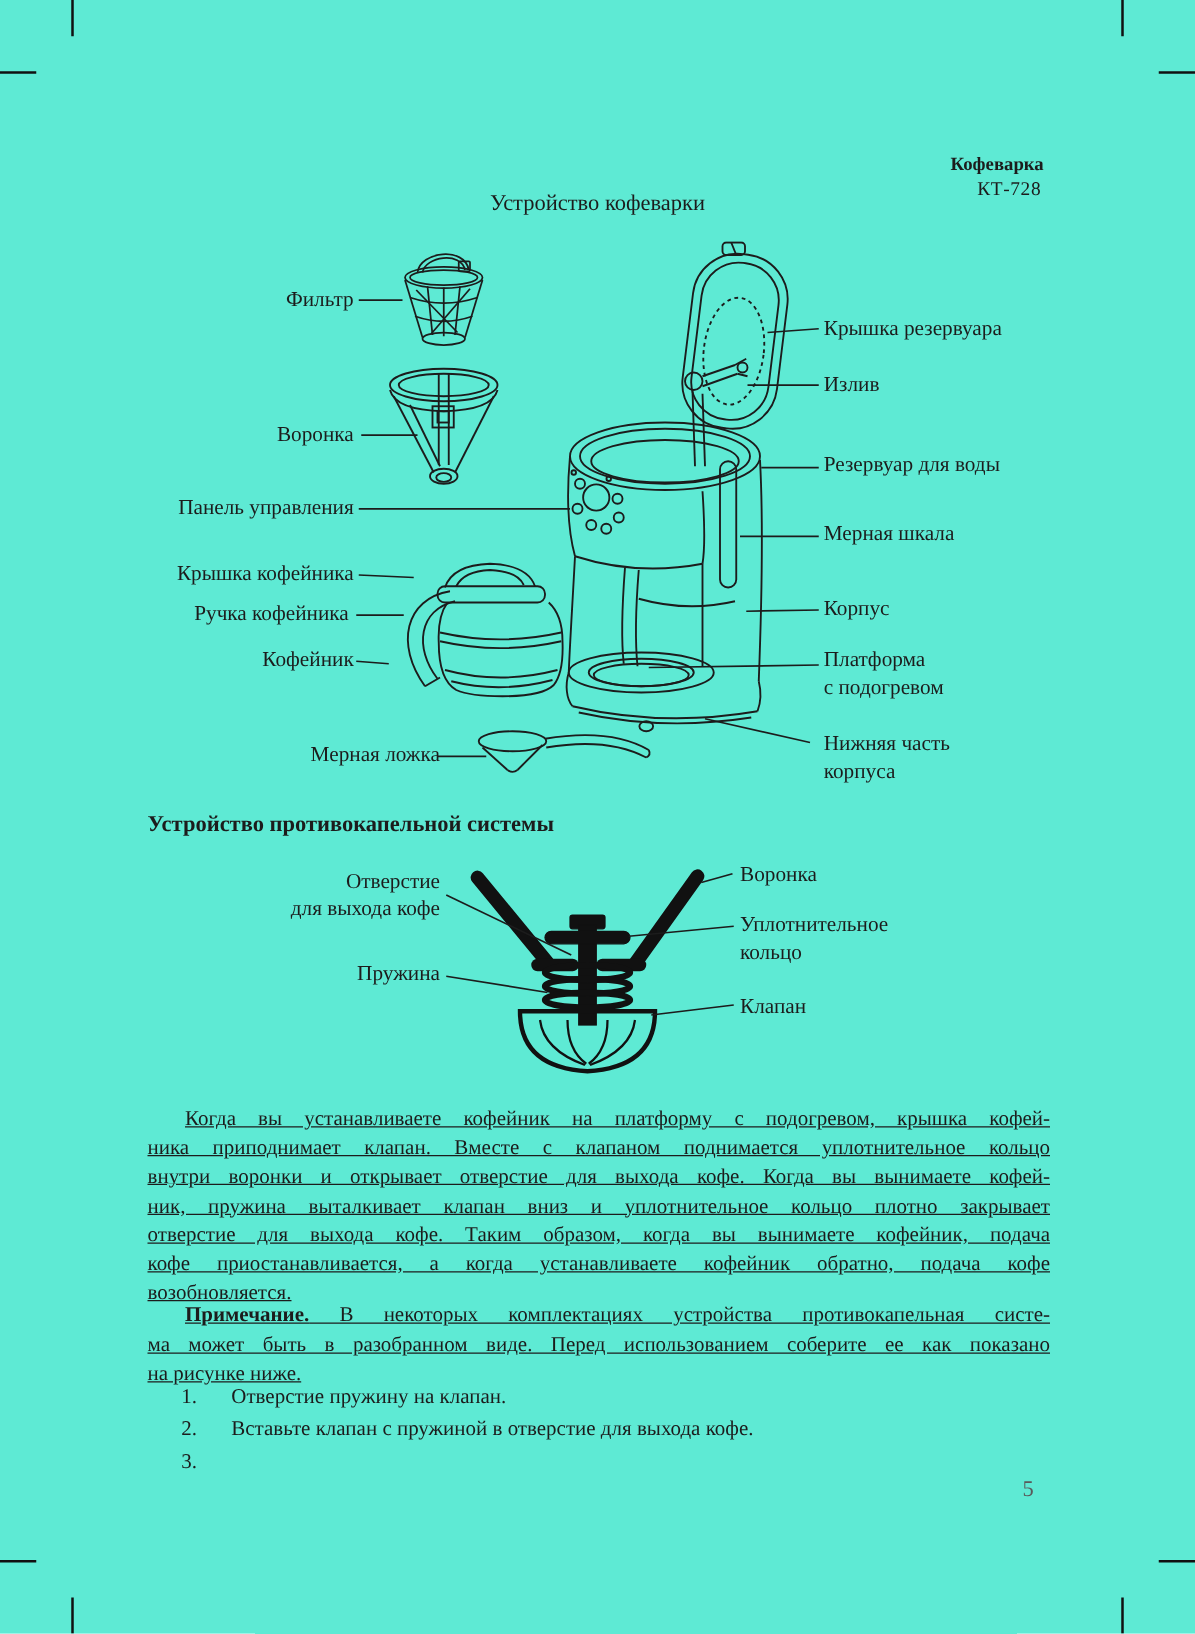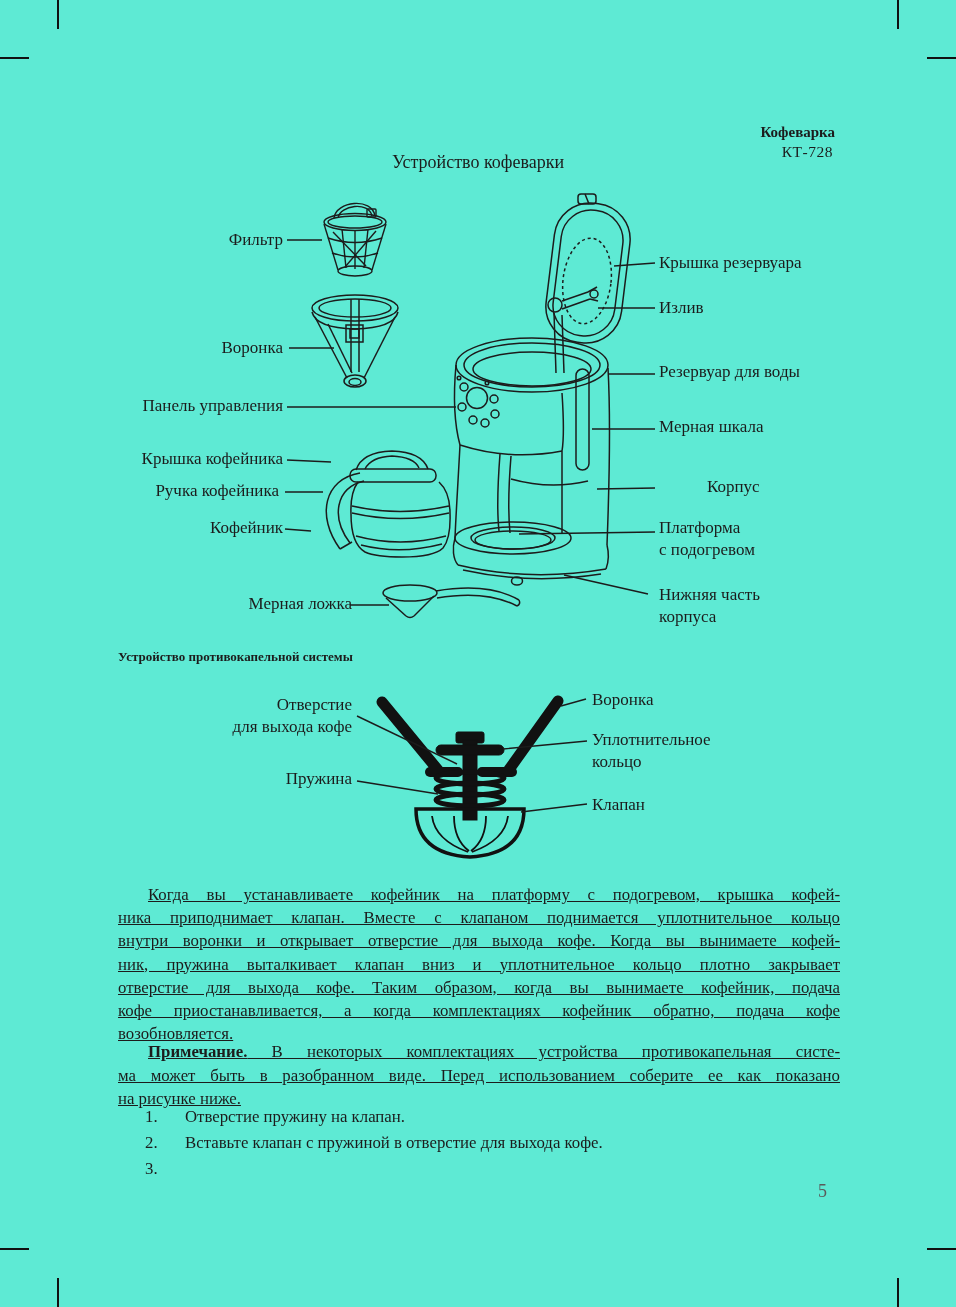--- a/index.html
+++ b/index.html
@@ -7,38 +7,38 @@
         font-family:"Liberation Serif", serif;color:#1c1c1c;}
   .abs{position:absolute;}
   svg{display:block;}
   
   .hdr{position:absolute;left:560px;top:122px;width:275px;text-align:right;line-height:20px;}
   .hdr .brand{font-weight:bold;font-size:15px;}
   .hdr .model{font-size:15.5px;letter-spacing:.5px;padding-right:2px;}
   
   .title1{position:absolute;left:117px;top:152px;width:722px;text-align:center;
           font-size:18px;font-weight:normal;}
-  .title2{position:absolute;left:118px;top:649px;font-size:13px;font-weight:bold;}
+  .title2{position:absolute;left:118px;top:649px;font-size:18px;font-weight:bold;}
   
   .lab{position:absolute;font-size:17px;line-height:22px;white-space:pre-line;}
   .lab.r{text-align:right;}
   
   .l-filter {left:60px;top:229px;width:223px;}
   .l-funnel {left:60px;top:337px;width:223px;}
   .l-panel  {left:60px;top:395px;width:223px;}
   .l-potlid {left:60px;top:448px;width:223px;}
   .l-pothand{left:56px;top:480px;width:223px;}
   .l-pot    {left:60px;top:517px;width:223px;}
   .l-spoon  {left:60px;top:593px;width:292px;}
   
   .r-reslid {left:659px;top:252px;}
   .r-spout  {left:659px;top:297px;}
   .r-res    {left:659px;top:361px;}
   .r-scale  {left:659px;top:416px;}
-  .r-body   {left:659px;top:476px;margin-left:48px;}
+  .r-body   {left:659px;top:476px;}
   .r-plat   {left:659px;top:517px;}
   .r-bottom {left:659px;top:584px;}
   
   .d2-hole  {left:100px;top:694px;width:252px;}
   .d2-spring{left:100px;top:768px;width:252px;}
   .d2-fun   {left:592px;top:689px;}
   .d2-seal  {left:592px;top:729px;}
   .d2-valve {left:592px;top:794px;}
   
   .textblock{position:absolute;left:118px;width:722px;font-size:16.8px;text-decoration:underline;}
@@ -273,21 +273,21 @@
         <path d="M927 1249 H956"></path>
     </g>
   </svg>
 
   <div class="textblock tb-p1">
     <div class="line indent">Когда вы устанавливаете кофейник на платформу с подогревом, крышка кофей-</div>
     <div class="line">ника приподнимает клапан. Вместе с клапаном поднимается уплотнительное кольцо</div>
     <div class="line">внутри воронки и открывает отверстие для выхода кофе. Когда вы вынимаете кофей-</div>
     <div class="line">ник, пружина выталкивает клапан вниз и уплотнительное кольцо плотно закрывает</div>
     <div class="line">отверстие для выхода кофе. Таким образом, когда вы вынимаете кофейник, подача</div>
-    <div class="line">кофе приостанавливается, а когда комплектациях кофейник обратно, подача кофе</div>
+    <div class="line">кофе приостанавливается, а когда устанавливаете кофейник обратно, подача кофе</div>
     <div class="line last">возобновляется.</div>
   </div>
 
   <div class="textblock tb-note">
     <div class="line indent">
       <span class="bold">Примечание.</span><span> В некоторых комплектациях устройства противокапельная систе-</span>
     </div>
     <div class="line">ма может быть в разобранном виде. Перед использованием соберите ее как показано</div>
     <div class="line last">на рисунке ниже.</div>
   </div>

